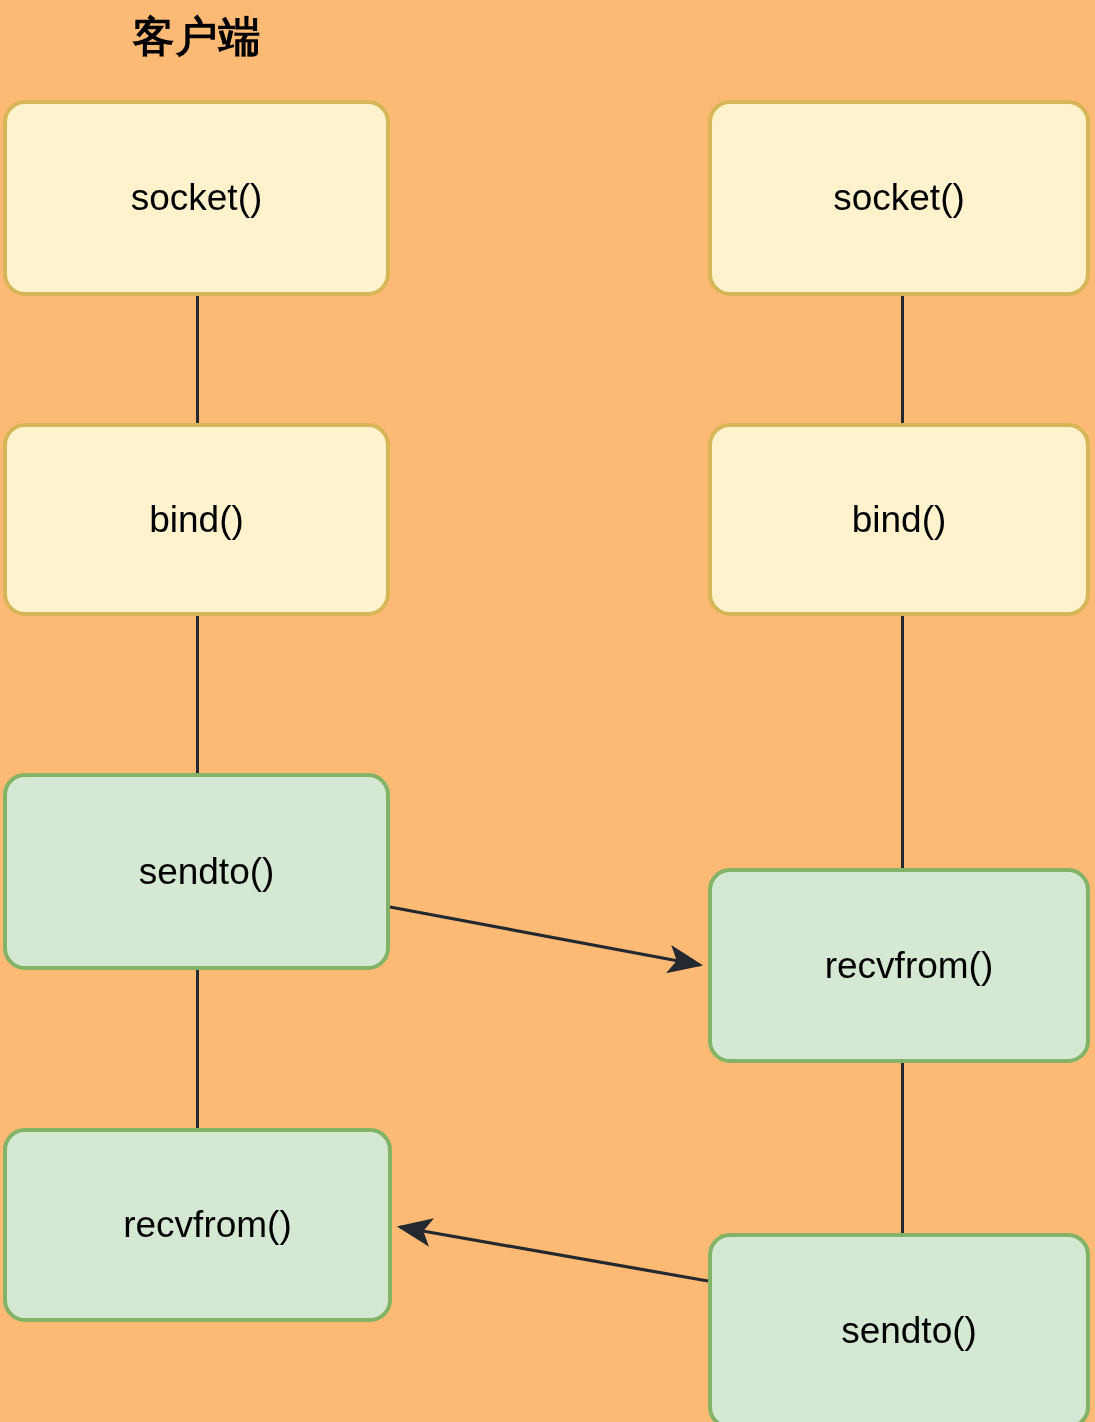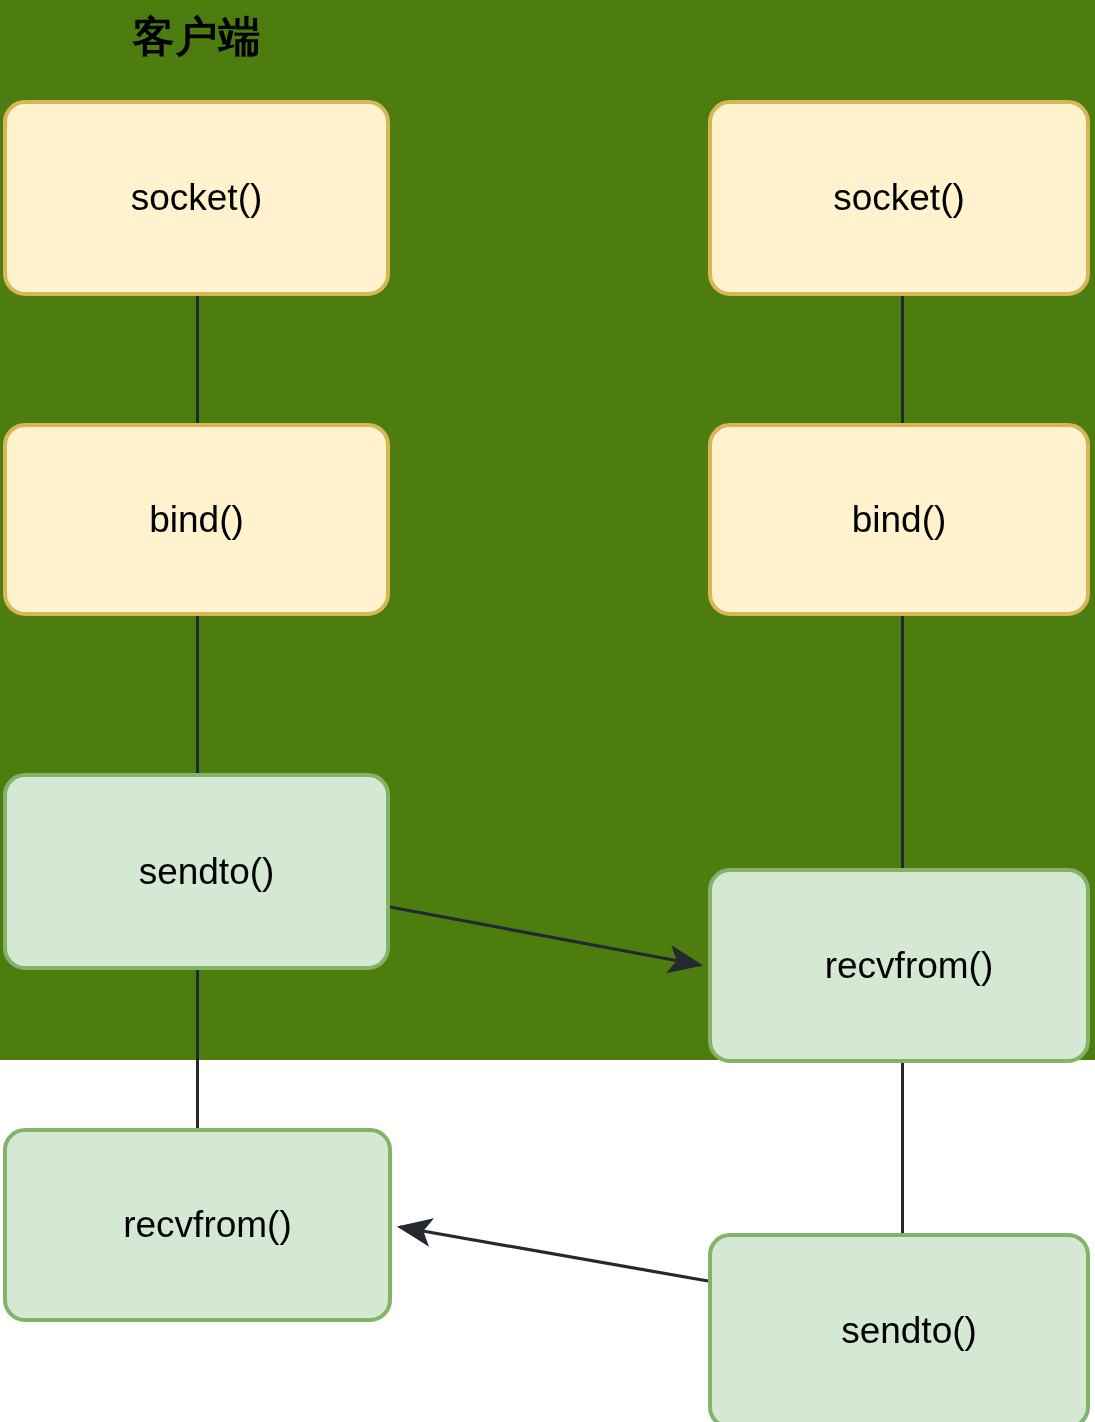--- a/index.html
+++ b/index.html
@@ -1,21 +1,21 @@
 <!DOCTYPE html>
 <html><head>
 <meta charset="utf-8">
 <style>
   html,body{margin:0;padding:0;background:#ffffff;}
   body{
     width:1095px;height:1422px;
     font-family:"Liberation Sans","DejaVu Sans",sans-serif;
     overflow:hidden;
   }
-  #canvas{position:relative;width:1095px;height:1060px;background:#4d7c0f;}
+  #canvas{position:relative;width:1095px;height:1422px;background:#fdba74;}
 
   .col-title{
     position:absolute;
     font-size:42px;
     font-weight:bold;
     color:#000000;
     text-align:center;
     white-space:nowrap;
     letter-spacing:1px;
   }

